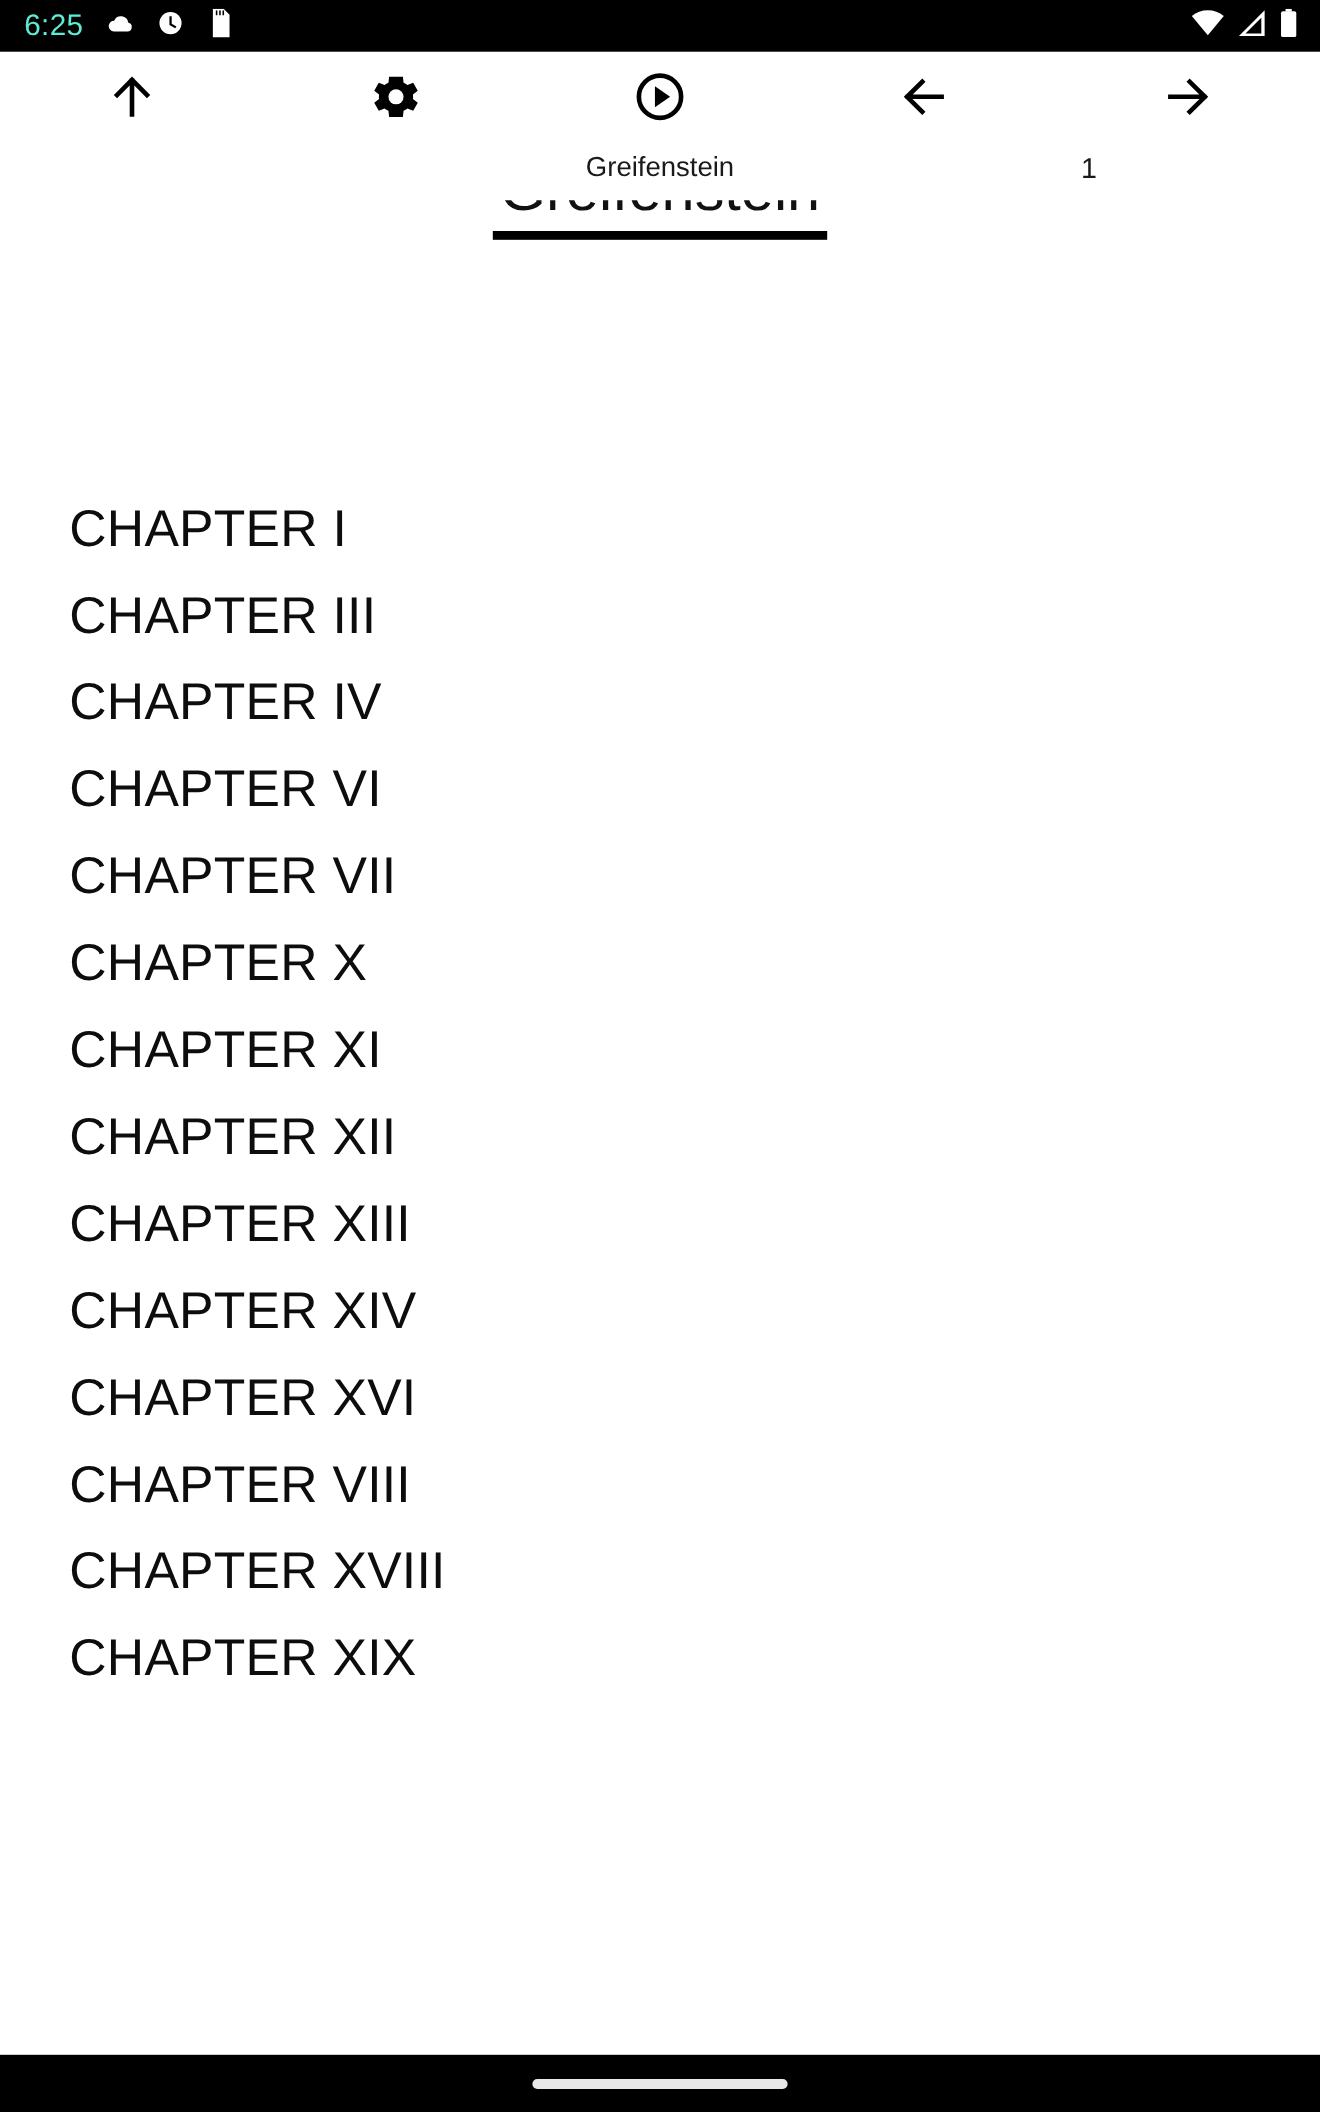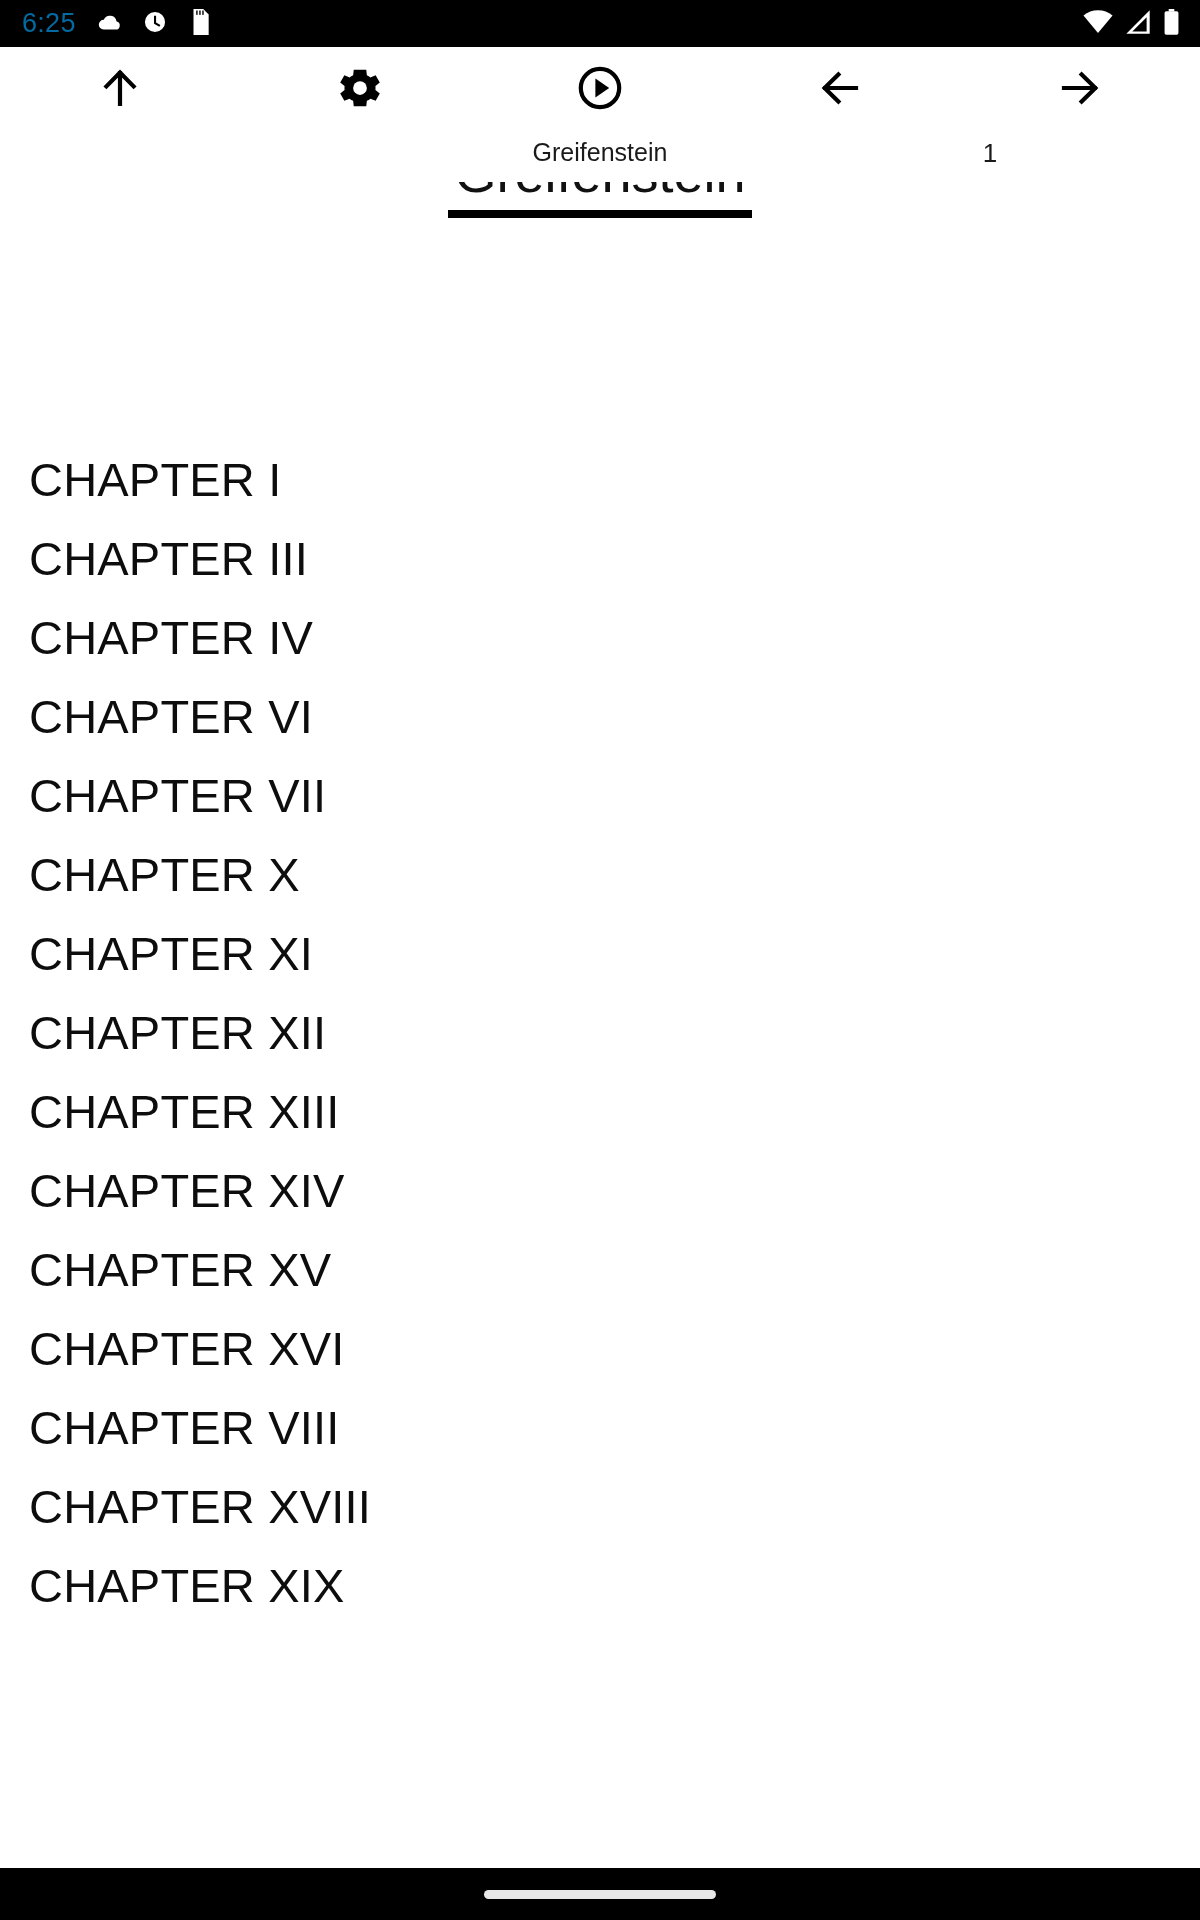--- a/index.html
+++ b/index.html
@@ -7,21 +7,21 @@
     width:1200px; height:1920px;
     background:#ffffff;
     font-family:"Liberation Sans", sans-serif;
     overflow:hidden;
   }
   #screen { position:relative; width:1200px; height:1920px; background:#ffffff; }
 
   
   .status-bar {
     position:absolute; top:0; left:0; width:1200px; height:47px;
-    background:#000000; color:#0369a1;
+    background:#000000; color:#5eead4;
     display:flex; align-items:center; justify-content:space-between;
     padding:0 20px 0 22px;
   }
   .status-left { display:flex; align-items:center; gap:20px; }
   .status-right { display:flex; align-items:center; gap:11px; }
   .status-clock { font-size:27px; letter-spacing:0.3px; line-height:1; }
   .sb-ico { display:block; }
 
   
   .toolbar {
@@ -60,21 +60,21 @@
     font-size:54px; font-weight:400; color:#111111;
     line-height:1;
     padding:0 6px 10px 6px;
     border-bottom:8px solid #000000;
   }
 
   
   .chapter-list {
     position:absolute; top:440px; left:0; width:1200px; height:1440px;
     overflow:hidden;
-    padding-left:29px;
+    padding-left:63px;
   }
   .chapter-item {
     height:79px;
     display:flex; align-items:center;
     font-size:47px; font-weight:400; color:#0d0d0d;
     letter-spacing:0.2px;
     white-space:nowrap;
     cursor:pointer;
   }
 
@@ -197,21 +197,20 @@
     <div class="chapter-item">CHAPTER I</div>
     <div class="chapter-item">CHAPTER III</div>
     <div class="chapter-item">CHAPTER IV</div>
     <div class="chapter-item">CHAPTER VI</div>
     <div class="chapter-item">CHAPTER VII</div>
     <div class="chapter-item">CHAPTER X</div>
     <div class="chapter-item">CHAPTER XI</div>
     <div class="chapter-item">CHAPTER XII</div>
     <div class="chapter-item">CHAPTER XIII</div>
     <div class="chapter-item">CHAPTER XIV</div>
-    <div class="chapter-item">CHAPTER XV</div>
     <div class="chapter-item">CHAPTER XVI</div>
     <div class="chapter-item">CHAPTER VIII</div>
     <div class="chapter-item">CHAPTER XVIII</div>
     <div class="chapter-item">CHAPTER XIX</div>
   </div>
 
   <div class="nav-bar">
     <div class="nav-pill"></div>
   </div>
 

